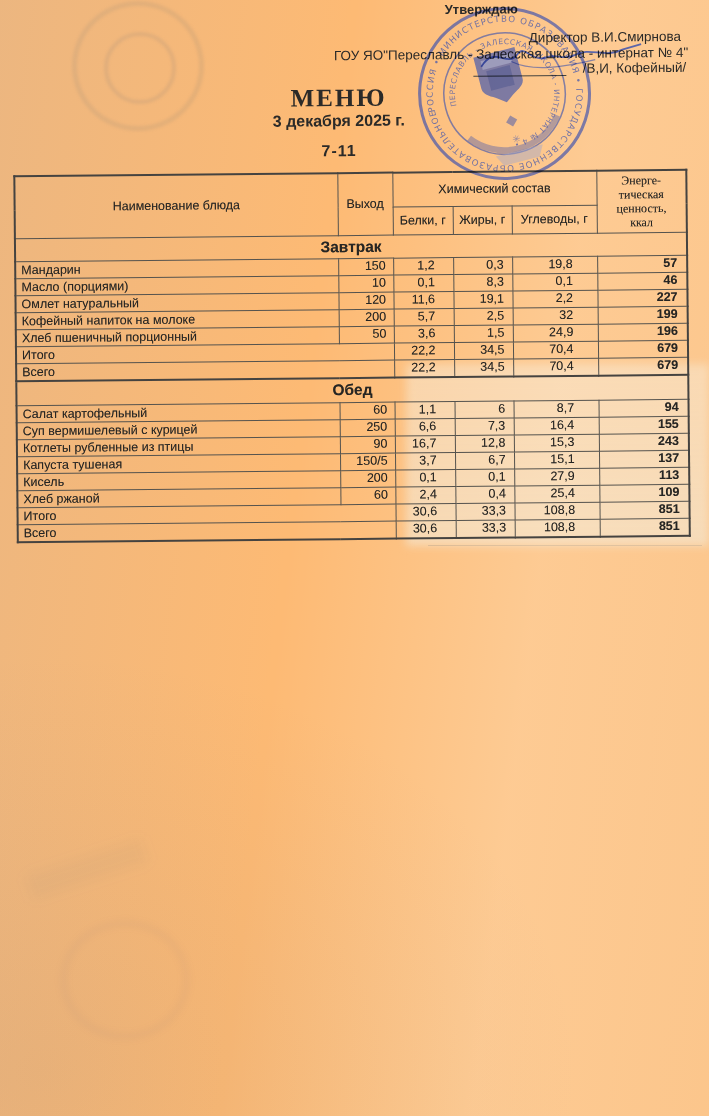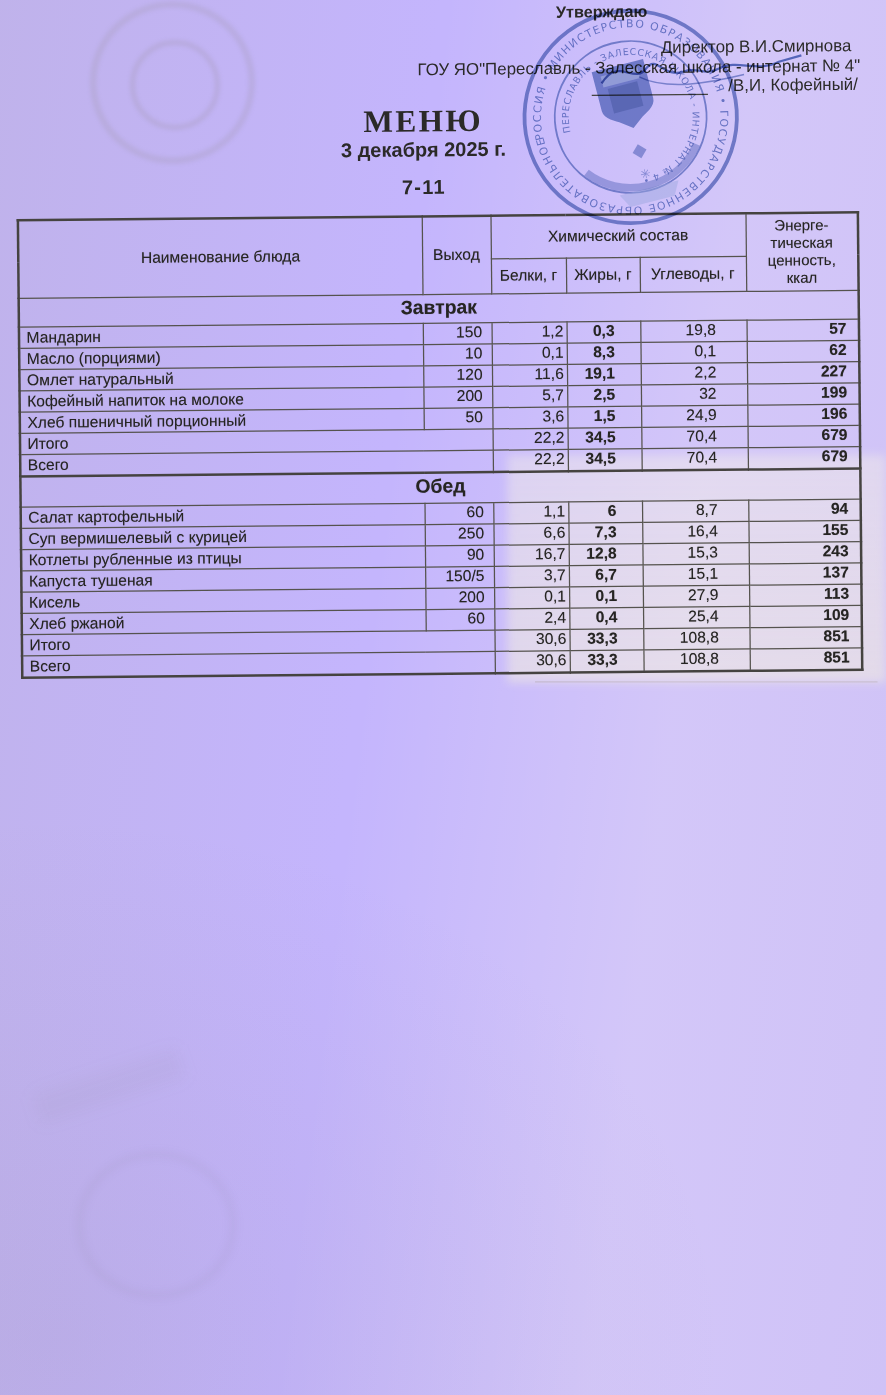--- a/index.html
+++ b/index.html
@@ -1,18 +1,18 @@
 <!DOCTYPE html>
 <html><head>
 <meta charset="utf-8">
 <style>
   html,body{margin:0;padding:0;background:#b9b3b1;}
   .page{
     position:relative;width:709px;height:1116px;overflow:hidden;
-    background:#c4b5fd;
+    background:#fdba74;
     font-family:"Liberation Sans",sans-serif;color:#2b2a28;
   }
   .page::before{
     content:"";position:absolute;inset:0;pointer-events:none;
     background:
       radial-gradient(900px 700px at 6% 96%, rgba(118,110,114,0.10), rgba(118,110,114,0) 60%),
       linear-gradient(97deg, rgba(176,169,170,0.22) 0%, rgba(176,169,170,0) 42%,
         rgba(255,250,236,0.26) 72%, rgba(246,240,224,0.22) 100%);
     z-index:5;
   }
@@ -57,31 +57,31 @@
 
   
   .menu-table{position:absolute;left:14px;width:672px;border-collapse:collapse;table-layout:fixed;
     color:#262523;text-shadow:0 0 0.6px rgba(62,60,55,0.45);}
   .menu-table td{border:1px solid #55534e;overflow:hidden;}
   .bft{top:172px;border:2px solid #454340;}
   .lt{top:379px;border:2px solid #454340;border-top:none;}
   thead tr.h1{height:34px;}
   thead tr.h2{height:28px;}
   thead td{text-align:center;vertical-align:middle;font-size:12.5px;padding:0 2px;}
-  td.energy-h{white-space:pre-line;font-size:12px;line-height:1.18;}
+  td.energy-h{white-space:pre-line;font-size:12px;line-height:1.18;font-family:Liberation Serif, serif;}
   tr.section-row{height:23px;}
   td.section-cell{text-align:center;font-weight:bold;font-size:15.5px;vertical-align:middle;
     border-left:none;border-right:none;}
   .lt td.section-cell{border-top:none;}
   tr.data-row{height:17px;}
   td.dish{text-align:left;vertical-align:top;padding:1px 3px 0 5px;font-size:12.5px;
     white-space:nowrap;}
   td.num{text-align:right;vertical-align:bottom;font-size:12.5px;padding:0 7px 2px 0;}
-  td.c-prot{padding-right:2px;}
-  td.c-fat{padding-right:20px;font-weight:bold;}
+  td.c-prot{padding-right:18px;}
+  td.c-fat{padding-right:8px;}
   td.c-carb{padding-right:24px;}
   td.c-kcal{padding-right:9px;font-weight:bold;}
 </style>
 </head>
 <body>
 
 <div class="page">
 
   <div class="light-patch"></div>
   <div class="sheet-edge"></div>
@@ -171,21 +171,21 @@
             <td class="num c-fat">0,3</td>
             <td class="num c-carb">19,8</td>
             <td class="num c-kcal">57</td>
           </tr>
           <tr class="data-row">
             <td class="dish">Масло (порциями)</td>
             <td class="num c-out">10</td>
             <td class="num c-prot">0,1</td>
             <td class="num c-fat">8,3</td>
             <td class="num c-carb">0,1</td>
-            <td class="num c-kcal">62</td>
+            <td class="num c-kcal">46</td>
           </tr>
           <tr class="data-row">
             <td class="dish">Омлет натуральный</td>
             <td class="num c-out">120</td>
             <td class="num c-prot">11,6</td>
             <td class="num c-fat">19,1</td>
             <td class="num c-carb">2,2</td>
             <td class="num c-kcal">227</td>
           </tr>
           <tr class="data-row">

